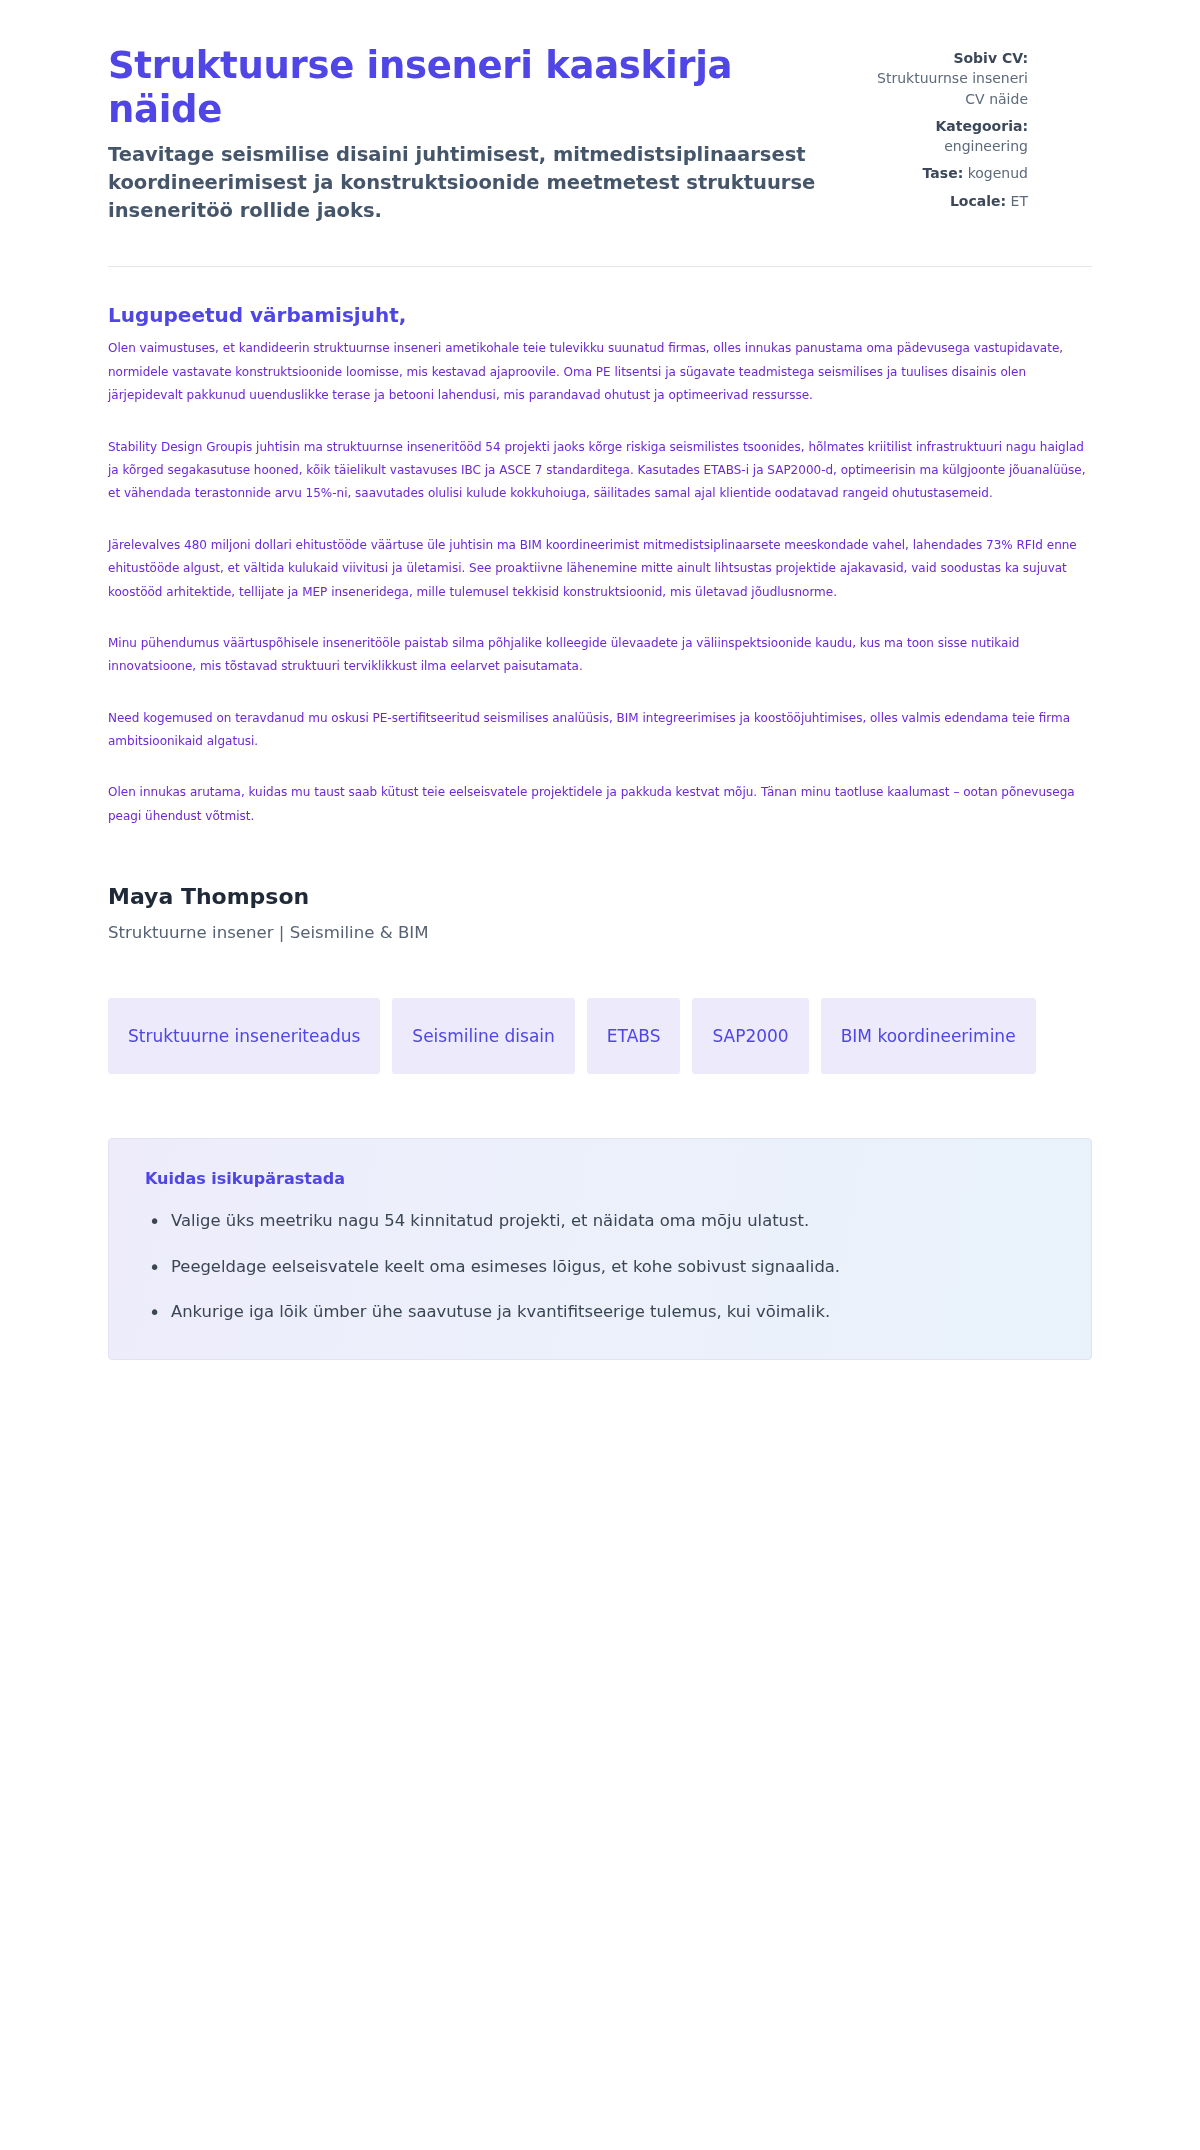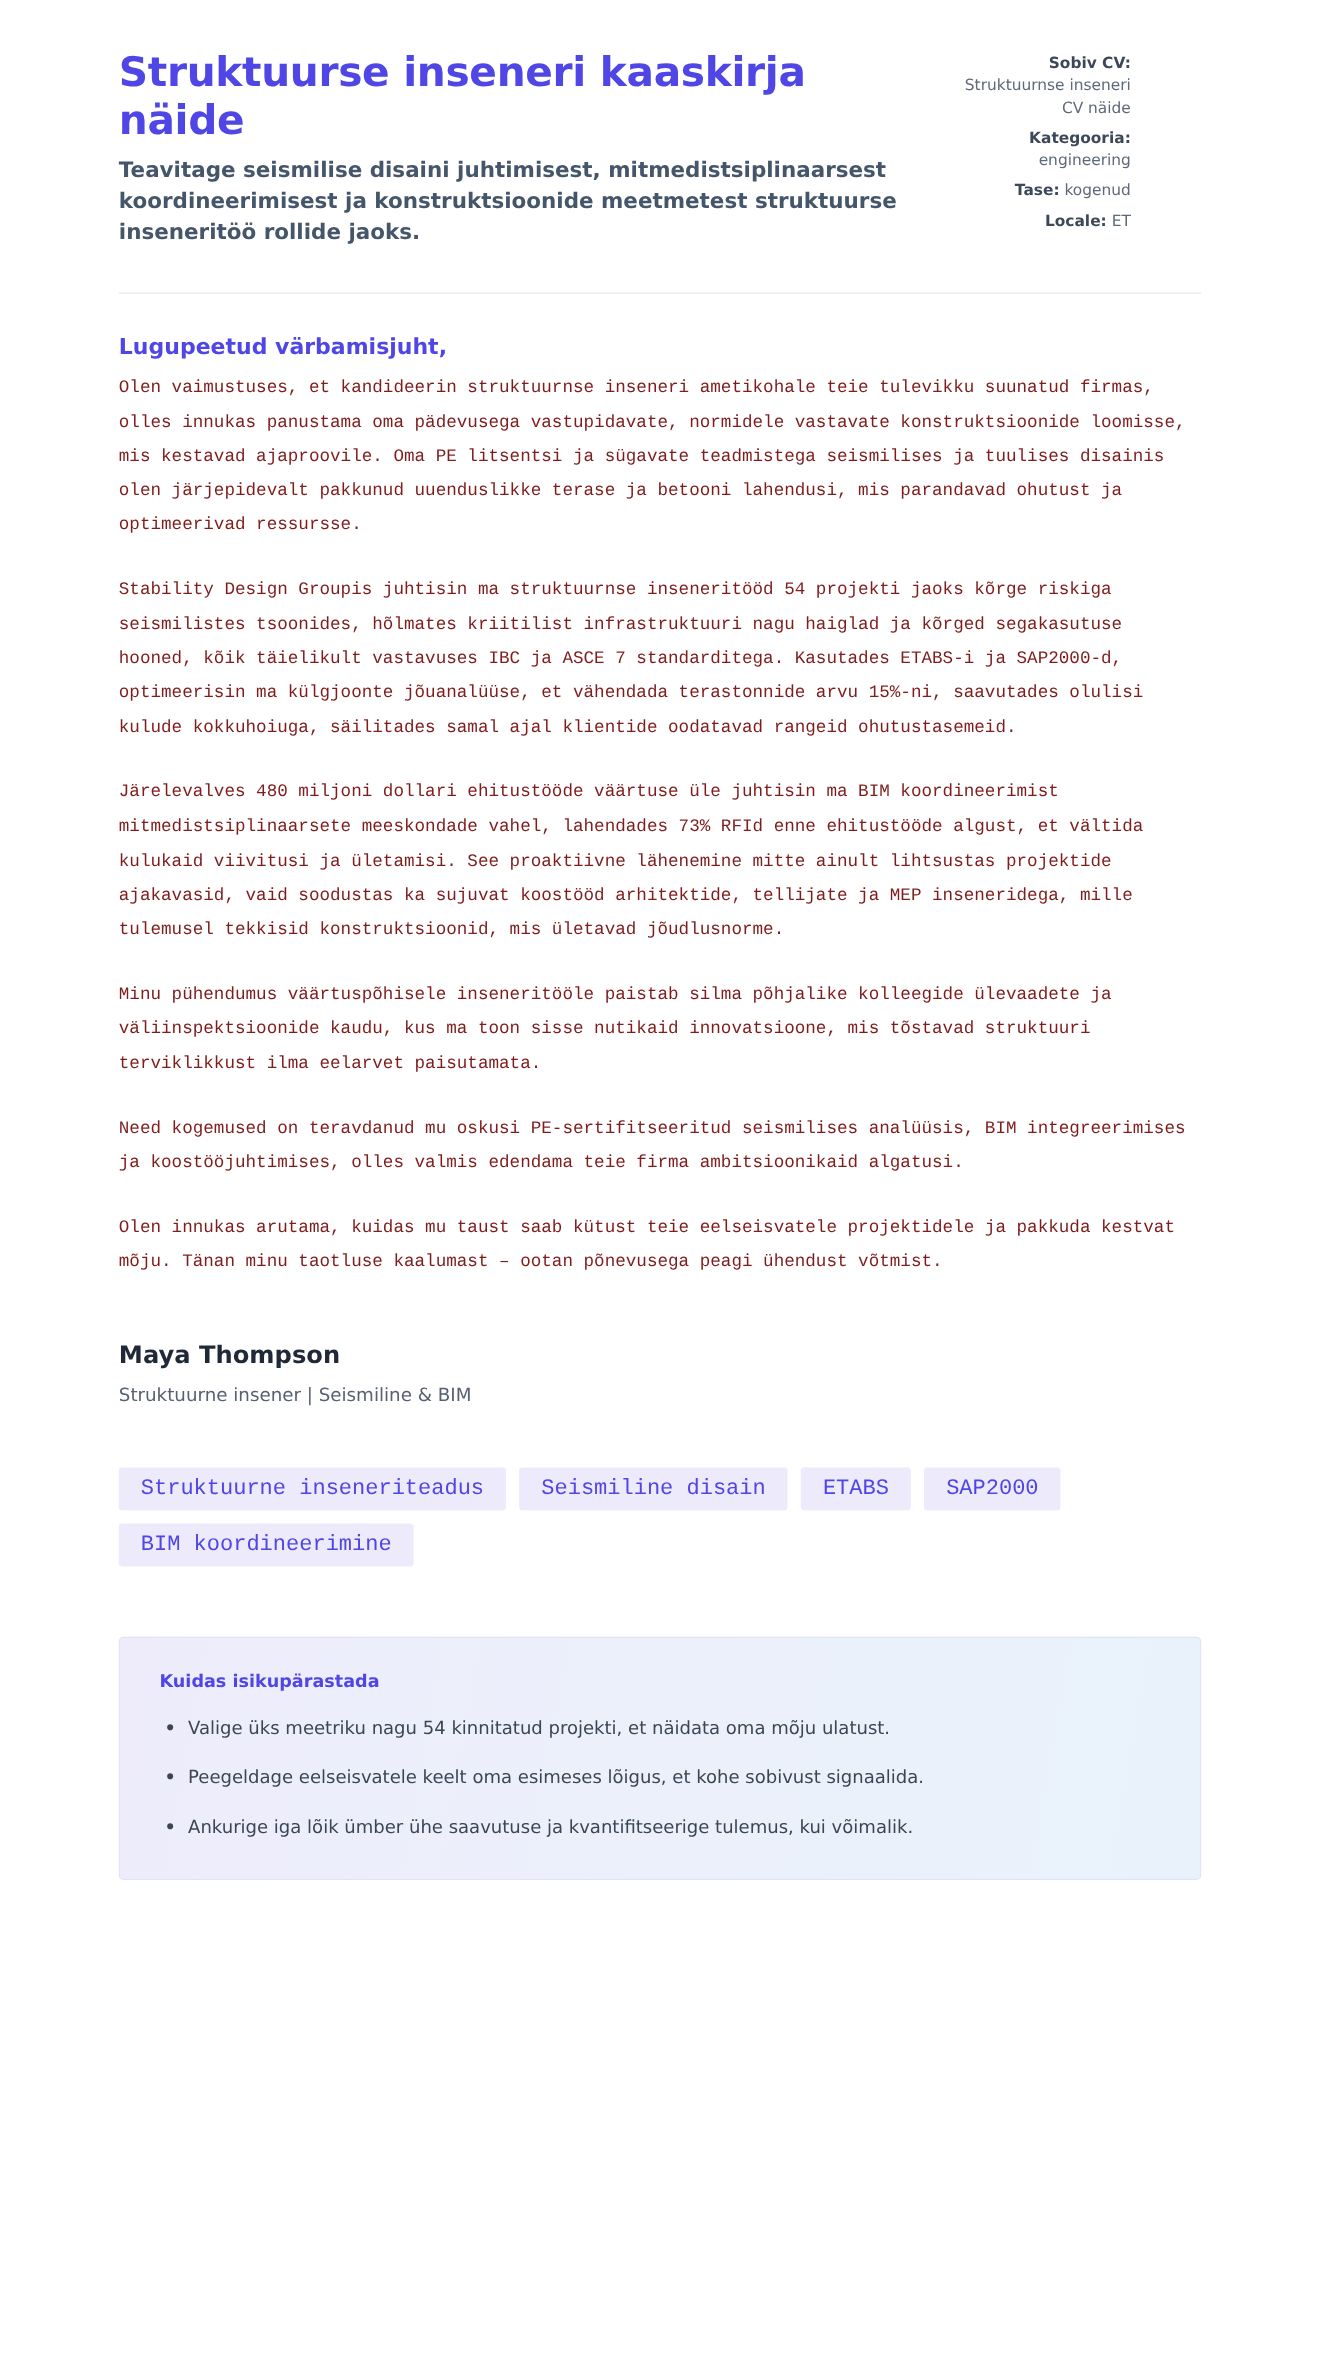--- a/index.html
+++ b/index.html
@@ -72,25 +72,24 @@
   
   .letter { padding-top: 36px; }
   .salutation {
     margin: 0 0 10px 0;
     font-size: 20px;
     font-weight: 700;
     color: #4f46e5;
   }
   .letter p.body-para {
     margin: 0 0 28px 0;
-    font-size: 16px;
+    font-size: 12px;
     line-height: 1.95;
-    color: #7f1d1d;
+    color: #6d28d9;
     font-weight: 400;
-    font-family: Liberation Mono, monospace;
   }
 
   
   .signature { margin-top: 56px; }
   .sig-name {
     font-size: 22px;
     font-weight: 700;
     color: #1f2937;
     margin-bottom: 14px;
   }
@@ -102,25 +101,24 @@
   
   .tags {
     display: flex;
     flex-wrap: wrap;
     gap: 12px;
     margin-top: 56px;
   }
   .tag {
     background: #eceafb;
     color: #4f46e5;
-    font-size: 20px;
-    padding: 8px 20px;
+    font-size: 17px;
+    padding: 28px 20px;
     border-radius: 3px;
     white-space: nowrap;
-    font-family: Liberation Mono, monospace;
   }
 
   
   .tips {
     margin-top: 64px;
     background: linear-gradient(100deg, #eeecfb 0%, #ecf0fb 45%, #e9f2fb 100%);
     border: 1px solid #e2e3f2;
     border-radius: 4px;
     padding: 30px 36px 34px 36px;
   }

